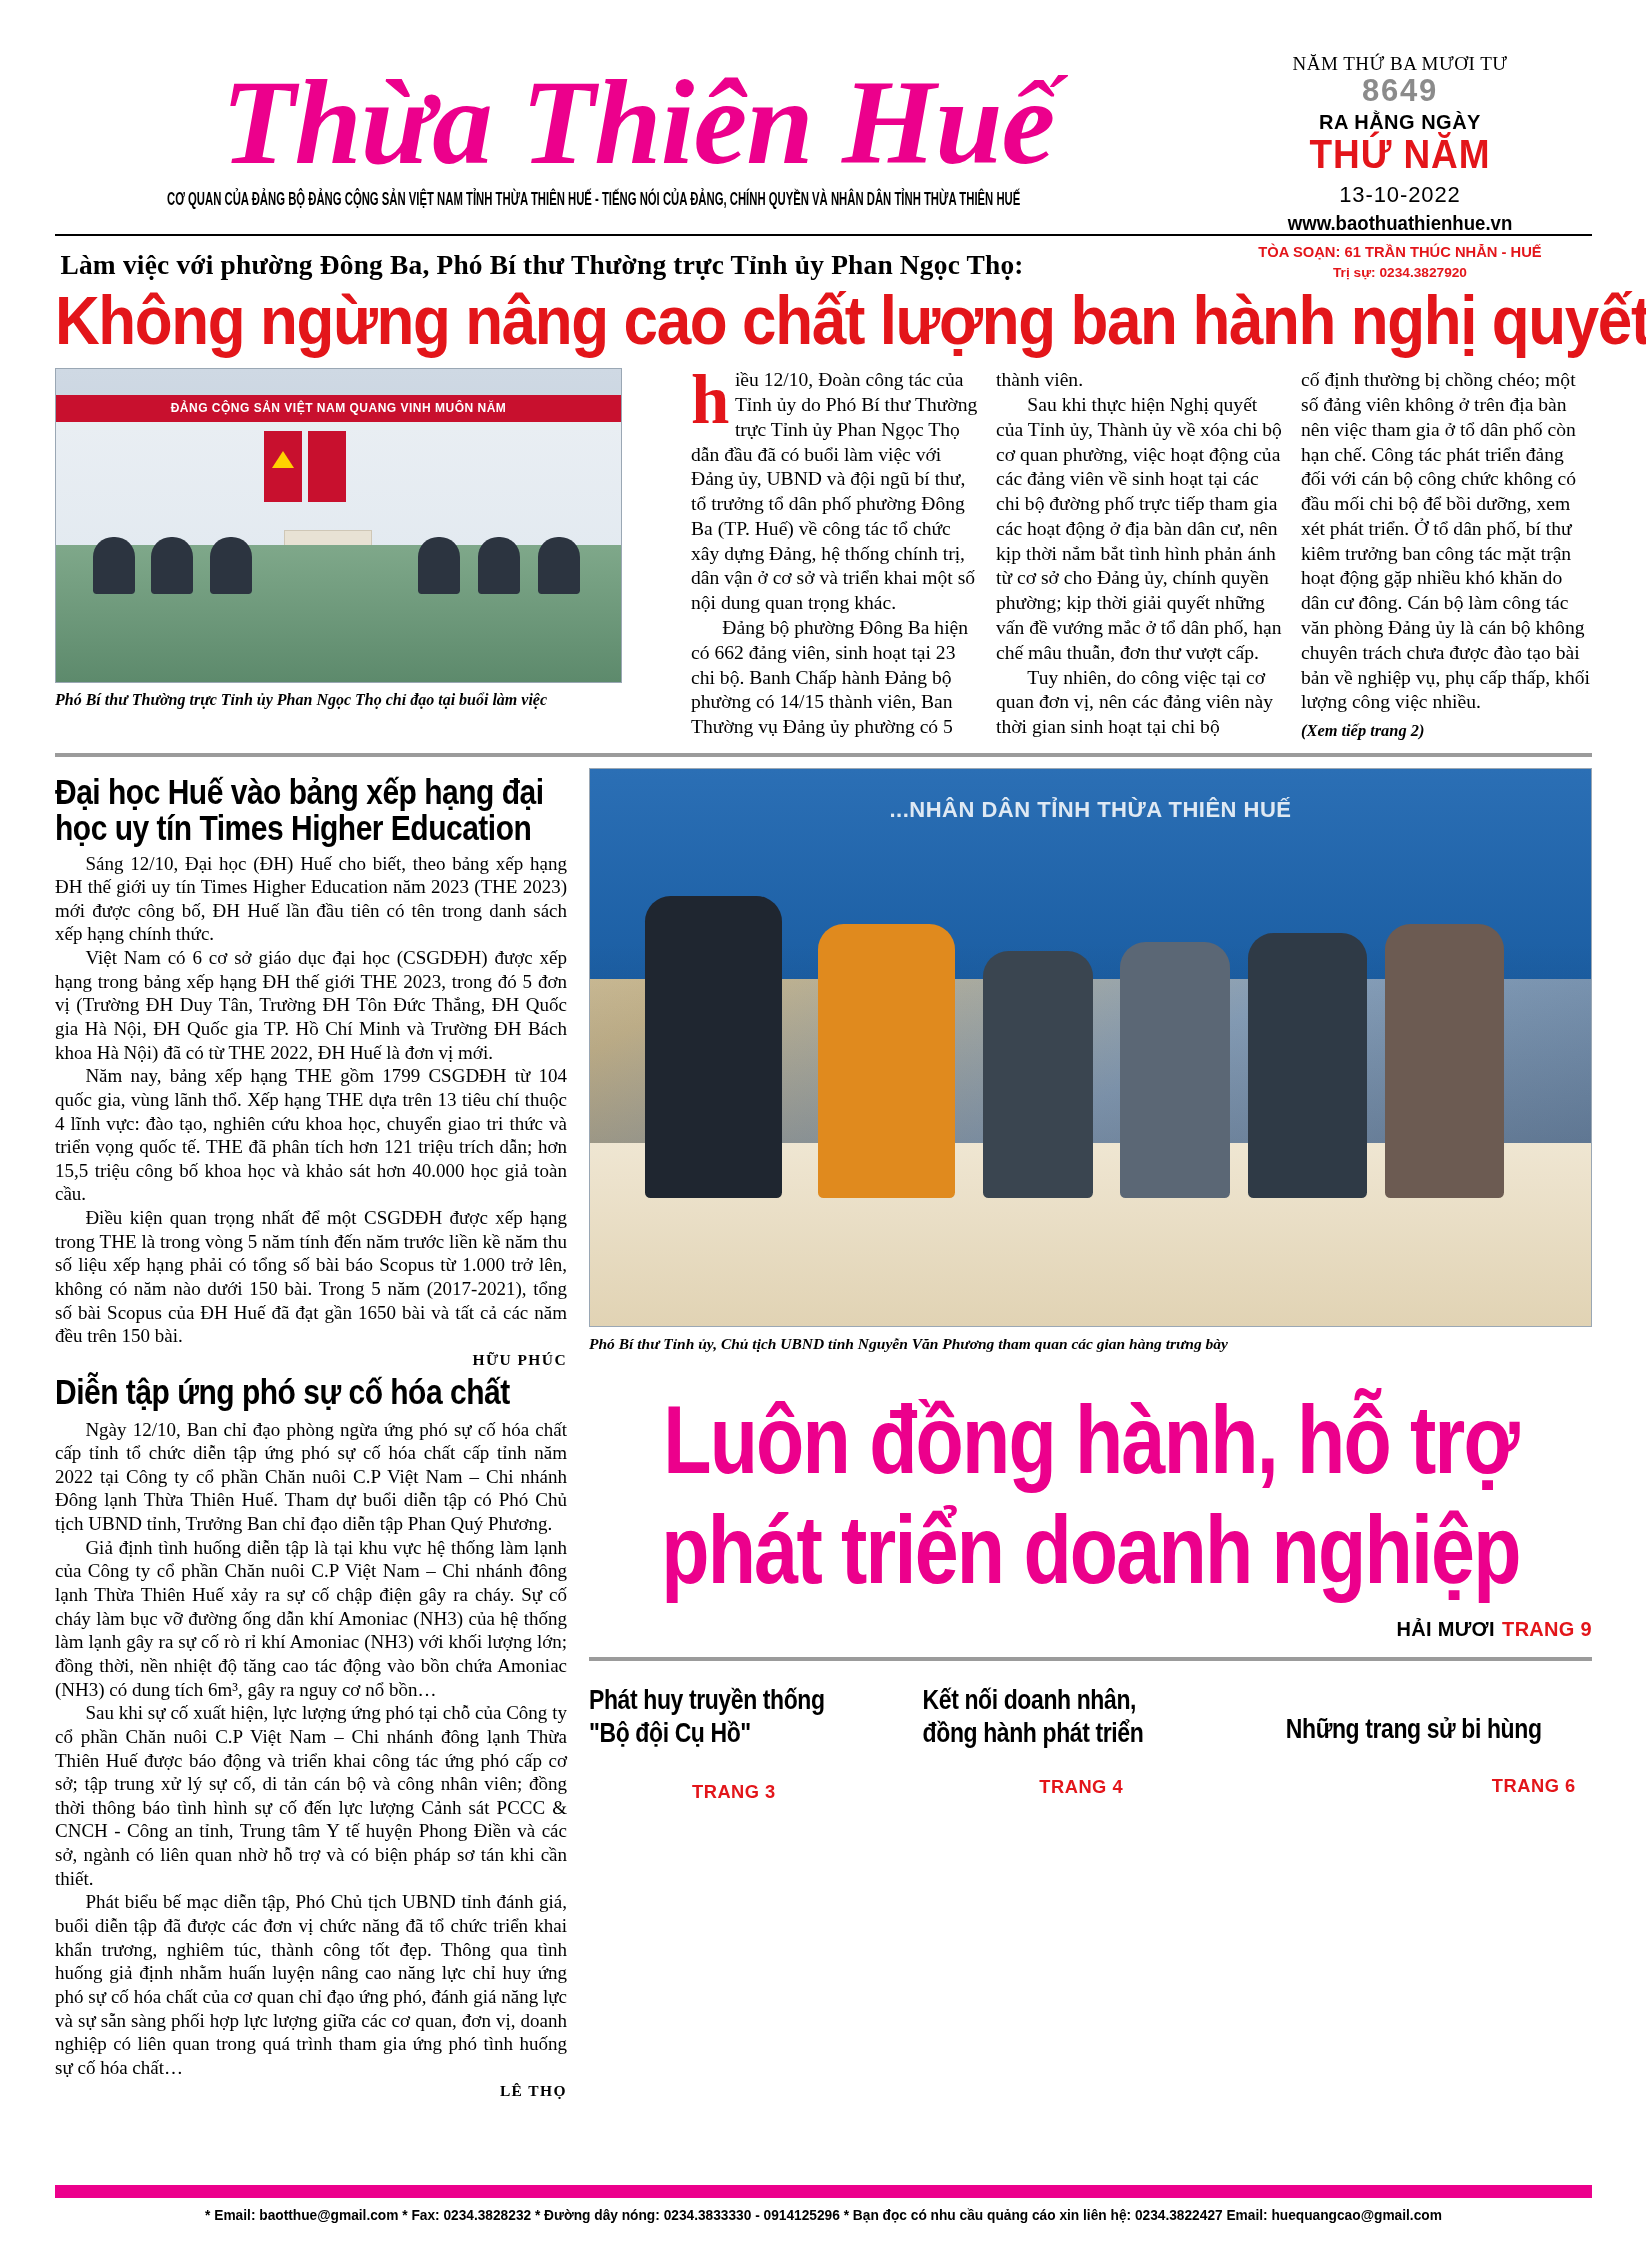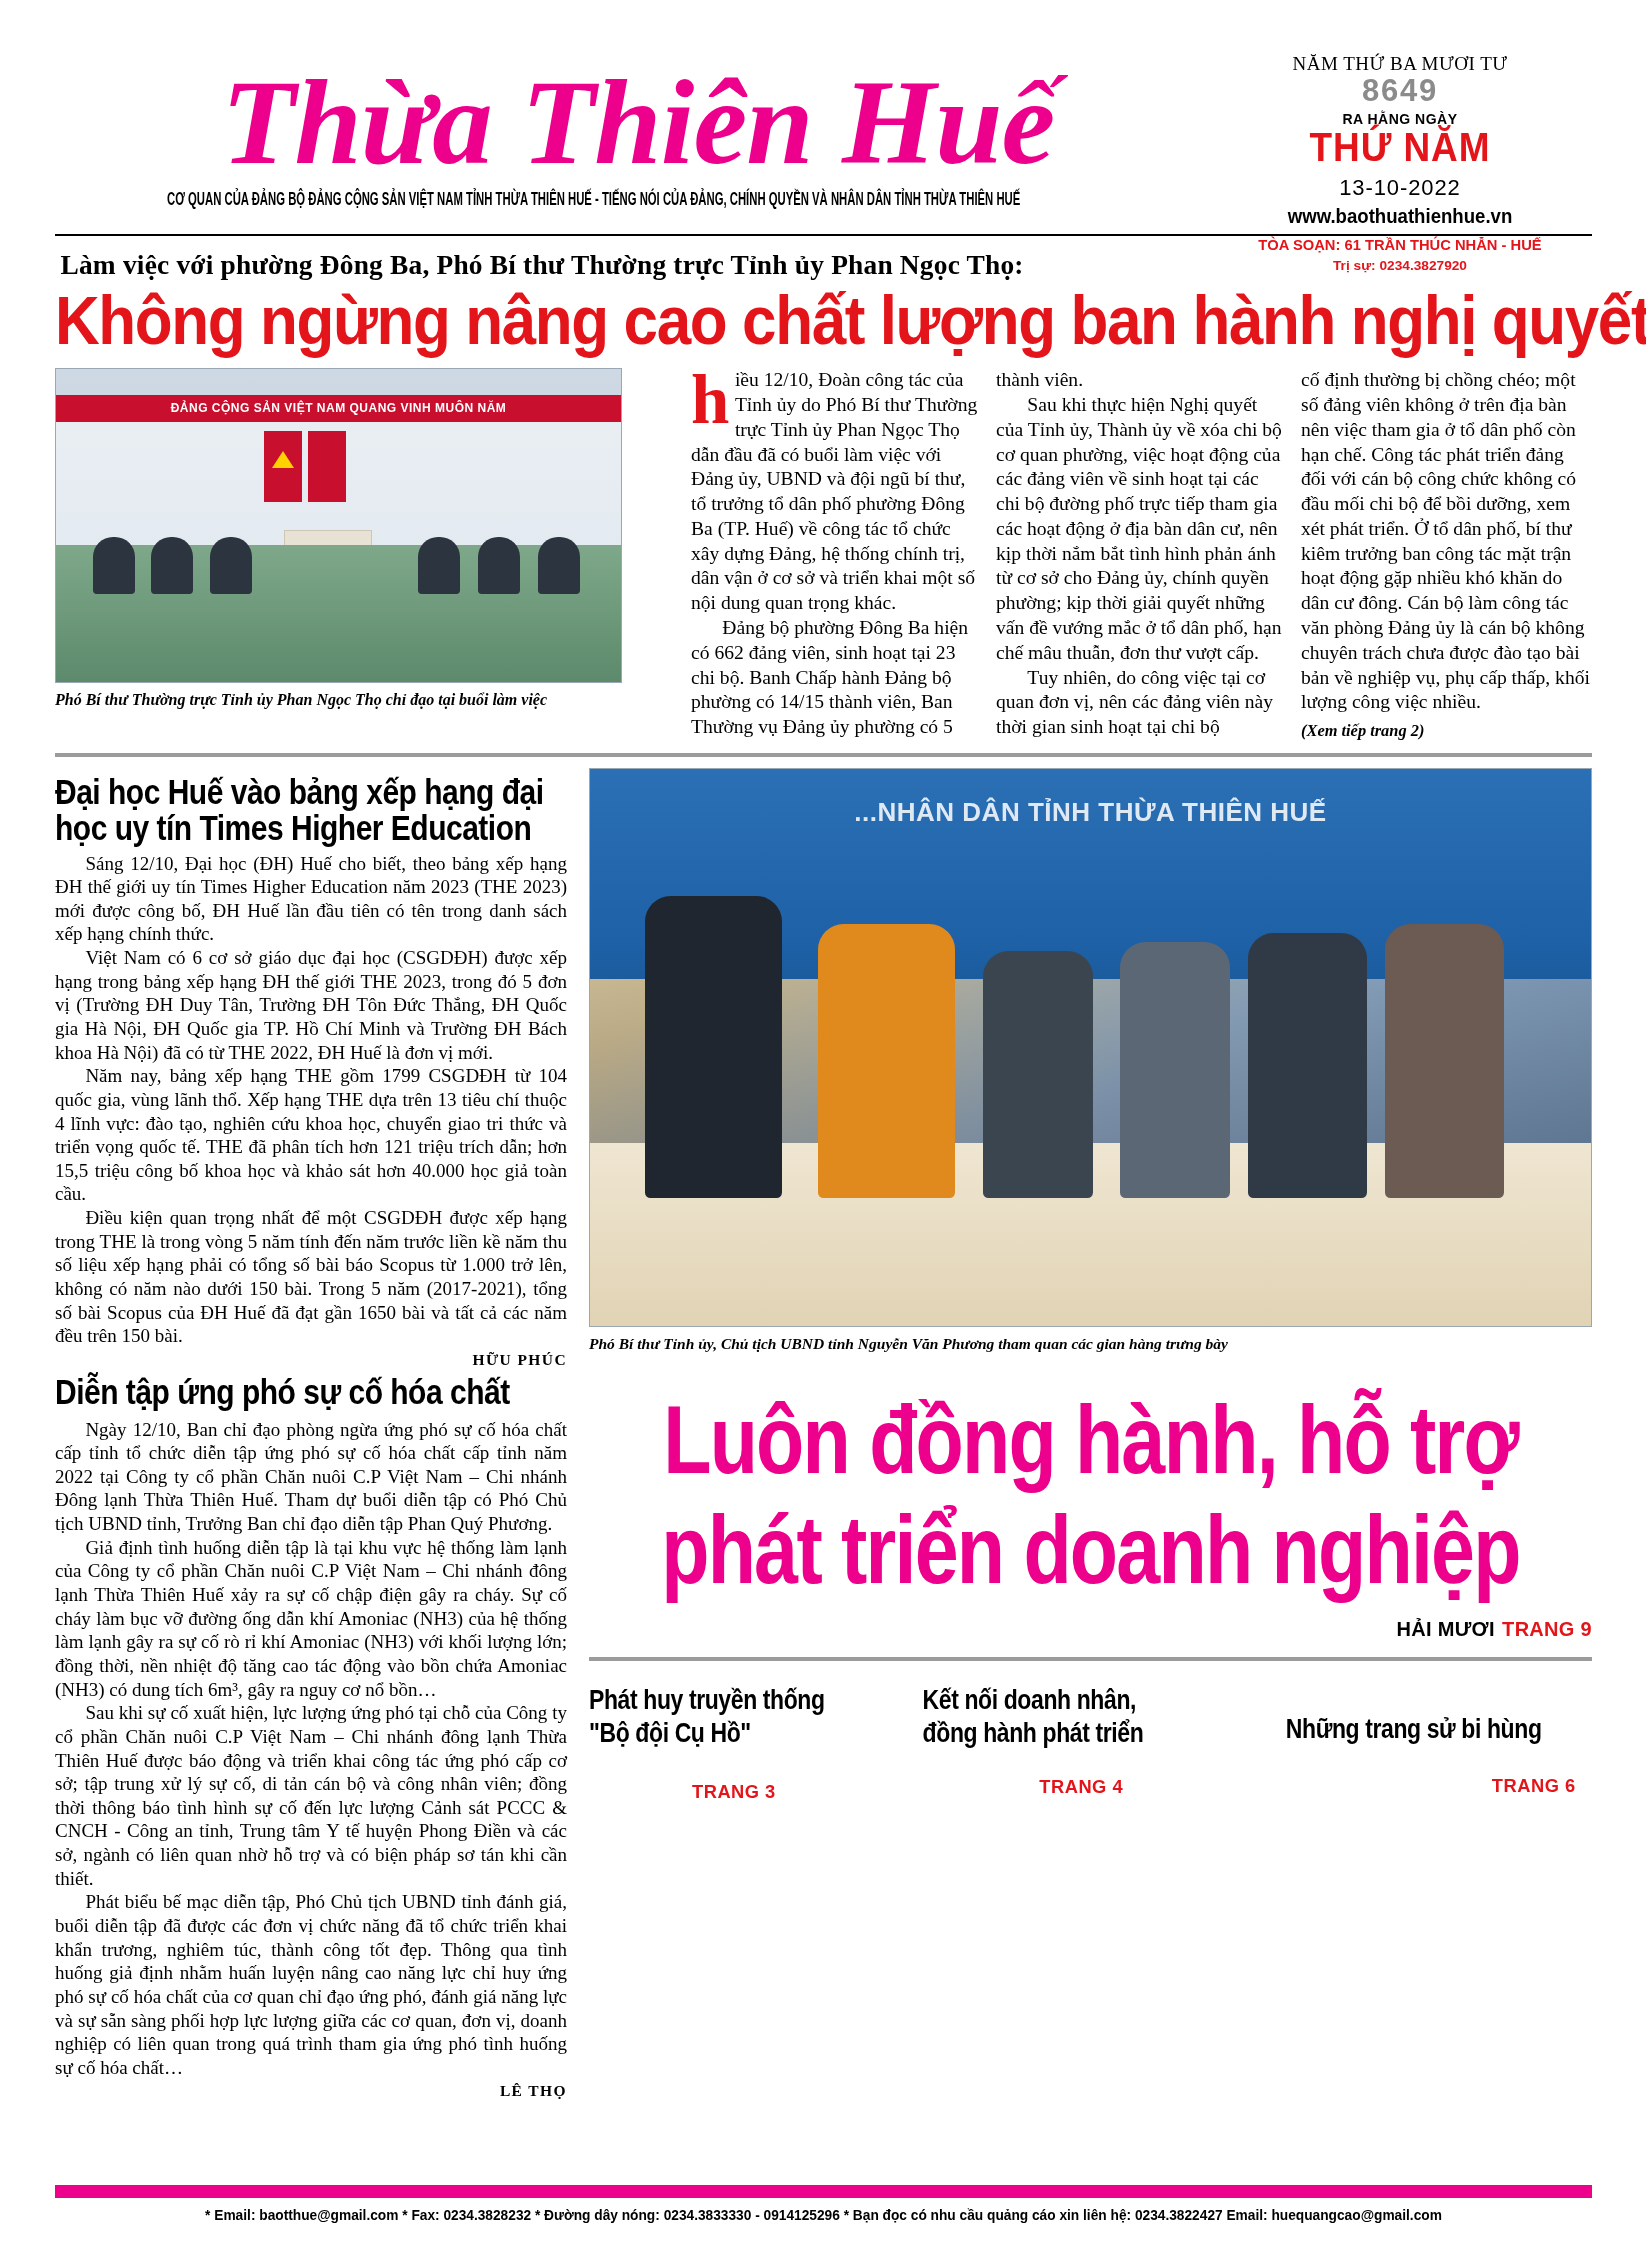--- a/index.html
+++ b/index.html
@@ -30,21 +30,21 @@
     transform:scaleX(0.92) scaleY(1.5);
     transform-origin:left center;
     letter-spacing:0px;white-space:nowrap;
   }
   .mast-right{width:384px;text-align:center;padding-top:14.6px;}
   .mr-year{font-family:"Liberation Serif",serif;font-size:19px;letter-spacing:0.5px;}
   .mr-issue{
     font-family:"Liberation Sans",sans-serif;font-weight:700;
     font-size:31px;color:#8b8b8b;letter-spacing:1.8px;line-height:1.05;margin-top:0.9px;
   }
-  .mr-daily{font-family:"Liberation Sans",sans-serif;font-weight:700;font-size:14px;letter-spacing:0.5px;margin-top:2.7px;}
+  .mr-daily{font-family:"Liberation Sans",sans-serif;font-weight:700;font-size:20px;letter-spacing:0.5px;margin-top:2.7px;}
   .mr-weekday{
     font-family:"Liberation Sans",sans-serif;font-weight:700;
     font-size:37px;color:#e3151a;letter-spacing:0.9px;line-height:1.05;margin-top:2.7px;
     transform:scaleY(1.08);
   }
   .mr-date{font-family:"Liberation Sans",sans-serif;font-size:22px;letter-spacing:0.9px;margin-top:6.4px;}
   .mr-web{font-family:"Liberation Sans",sans-serif;font-weight:700;font-size:20px;margin-top:4.6px;transform:scaleX(.93);}
   .mr-office{font-family:"Liberation Sans",sans-serif;font-weight:700;font-size:15.5px;color:#e3151a;margin-top:8.2px;transform:scaleX(.95);}
   .mr-phone{font-family:"Liberation Sans",sans-serif;font-weight:700;font-size:13.7px;color:#e3151a;margin-top:4px;}
 
@@ -175,21 +175,21 @@
   .ph-flag:after{content:"";position:absolute;left:8.2px;top:20px;width:0;height:0;
     border-left:11px solid transparent;border-right:11px solid transparent;border-bottom:17.4px solid #ffd200;}
   .ph-flag2{position:absolute;left:252px;top:62px;width:38px;height:71px;background:#c8102e;}
   .ph-table{position:absolute;left:0;right:0;bottom:0;height:137px;background:linear-gradient(#7fa88a,#5d8a6c);}
   .ph-table2{position:absolute;left:0;right:0;bottom:77px;height:20px;background:#b9d2c1;}
   .ph-person{position:absolute;bottom:88px;width:42px;height:57px;border-radius:20px 20px 3.7px 3.7px;background:#2c3440;}
   .ph-podium{position:absolute;left:228px;bottom:84px;width:86px;height:66px;background:#e8e2d4;border:0.9px solid #cfc7b6;}
 
   .bp-panel{position:absolute;left:0;right:0;top:0;height:210px;background:linear-gradient(#2b6fb5,#1b5ea3);}
   .bp-panel span{display:block;color:#fff;font-family:"Liberation Sans",sans-serif;font-weight:700;
-    font-size:26px;text-align:center;padding-top:27.4px;opacity:.85;letter-spacing:0.5px;}
+    font-size:22px;text-align:center;padding-top:27.4px;opacity:.85;letter-spacing:0.5px;}
   .bp-floor{position:absolute;left:0;right:0;bottom:0;height:183px;background:linear-gradient(#efe6d2,#e1d3b4);}
   .bp-crowd{position:absolute;left:0;right:0;bottom:110px;height:274px;background:linear-gradient(rgba(0,0,0,0),rgba(30,30,40,.25));}
   .bp-fig{position:absolute;bottom:128px;border-radius:25.6px 25.6px 5.5px 5.5px;}
 </style>
 </head>
 <body>
 
 <div class="page">
 
   <div class="masthead">

